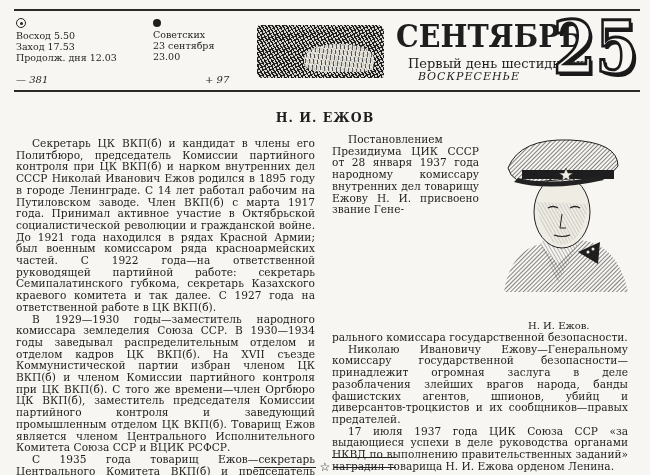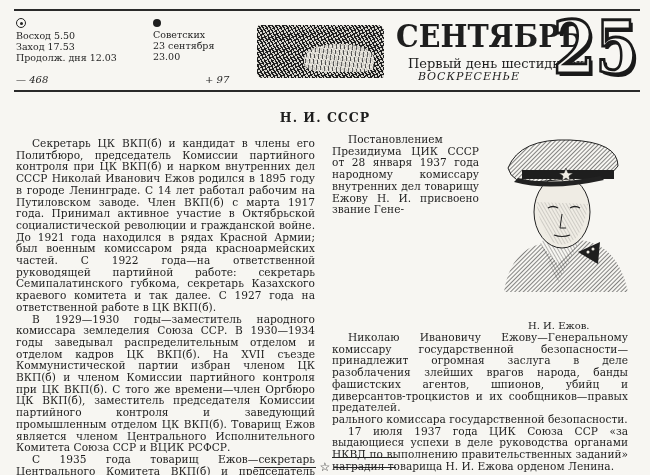--- a/index.html
+++ b/index.html
@@ -47,42 +47,42 @@
 <body>
 
 <div class="rule top"></div>
 
 <div class="hdr-left">
   <span class="sun-icon"></span><br>
   <div>Восход 5.50</div>
   <div>Заход 17.53</div>
   <div>Продолж. дня 12.03</div>
 </div>
-<div class="hdr-num" style="left:16px;">— 468</div>
+<div class="hdr-num" style="left:16px;">— 381</div>
 
 <div class="hdr-moon">
   <span class="moon-icon"></span><br>
   <div>Советских</div>
   <div>23 сентября</div>
   <div>23.00</div>
 </div>
 <div class="hdr-num" style="left:205px;">+ 97</div>
 
 <div class="woodcut">
     <div class="hill"></div>
   </div>
 
 <div class="month">СЕНТЯБРЬ</div>
 <div class="sub1">Первый день шестидневки</div>
 <div class="sub2">ВОСКРЕСЕНЬЕ</div>
 <div class="day">25</div>
 
 <div class="rule mid"></div>
 
-<div class="title">Н. И. СССР</div>
+<div class="title">Н. И. ЕЖОВ</div>
 
 <div class="col col-left">
   <p>Секретарь ЦК ВКП(б) и кандидат в члены его Политбюро, председатель Комиссии партийного контроля при ЦК ВКП(б) и нарком внутренних дел СССР Николай Иванович Ежов родился в 1895 году в городе Ленинграде. С 14 лет работал рабочим на Путиловском заводе. Член ВКП(б) с марта 1917 года. Принимал активное участие в Октябрьской социалистической революции и гражданской войне. До 1921 года находился в рядах Красной Армии; был военным комиссаром ряда красноармейских частей. С 1922 года—на ответственной руководящей партийной работе: секретарь Семипалатинского губкома, секретарь Казахского краевого комитета и так далее. С 1927 года на ответственной работе в ЦК ВКП(б).</p>
   <p>В 1929—1930 годы—заместитель народного комиссара земледелия Союза ССР. В 1930—1934 годы заведывал распределительным отделом и отделом кадров ЦК ВКП(б). На XVII съезде Коммунистической партии избран членом ЦК ВКП(б) и членом Комиссии партийного контроля при ЦК ВКП(б). С того же времени—член Оргбюро ЦК ВКП(б), заместитель председателя Комиссии партийного контроля и заведующий промышленным отделом ЦК ВКП(б). Товарищ Ежов является членом Центрального Исполнительного Комитета Союза ССР и ВЦИК РСФСР.</p>
   <p>С 1935 года товарищ Ежов—секретарь Центрального Комитета ВКП(б) и председатель Комиссии партийного контроля при ЦК ВКП(б).</p>
 
 </div>
 
 <div class="col col-mid">
   <p>Постановлением Президиума ЦИК СССР от 28 января 1937 года народному комиссару внутренних дел товарищу Ежову Н. И. присвоено звание Гене-</p>
@@ -108,22 +108,22 @@
   <path d="M48 76 q5 -3 10 0 M70 76 q5 -3 10 0" stroke="#222" stroke-width="1.3" fill="none"></path>
   <path d="M62 82 L60 96 L66 96" stroke="#222" stroke-width="1" fill="none"></path>
   <path d="M54 103 q8 3 16 0" stroke="#222" stroke-width="1.2" fill="none"></path>
   <path d="M78 120 L100 110 L98 132 Z" fill="#1e1e1e"></path>
   <circle cx="88" cy="120" r="1.5" fill="#efece4"></circle>
     <circle cx="93" cy="117" r="1.5" fill="#efece4"></circle>
 </svg>
 <div class="caption">Н. И. Ежов.</div>
 
 <div class="col col-wide">
+  <p style="text-indent:0">рального комиссара государственной безопасности.</p>
   <p>Николаю Ивановичу Ежову—Генеральному комиссару государственной безопасности—принадлежит огромная заслуга в деле разоблачения злейших врагов народа, банды фашистских агентов, шпионов, убийц и диверсантов-троцкистов и их сообщников—правых предателей.</p>
-  <p style="text-indent:0">рального комиссара государственной безопасности.</p>
   <p>17 июля 1937 года ЦИК Союза ССР «за выдающиеся успехи в деле руководства органами НКВД по выполнению правительственных заданий» наградил товарища Н. И. Ежова орденом Ленина.</p>
 </div>
 <div class="col-wide-end-line"></div>
 
 <div class="foot">
   <span class="line"></span>
   <span>☆</span>
   <span class="line"></span>
 </div>
 

